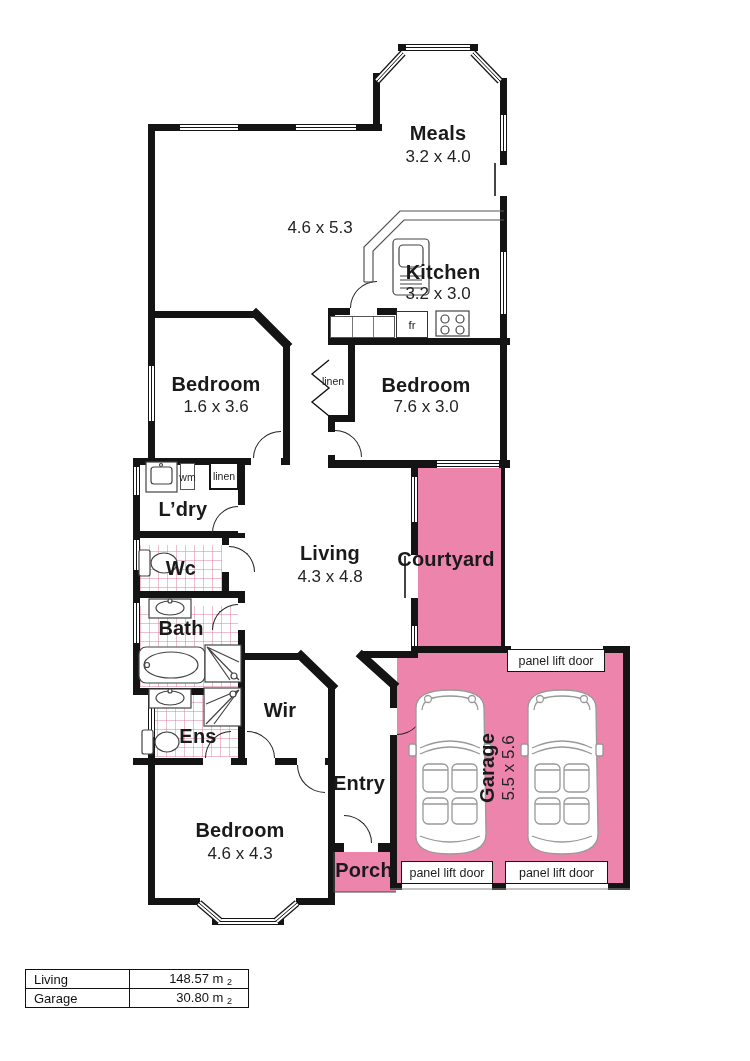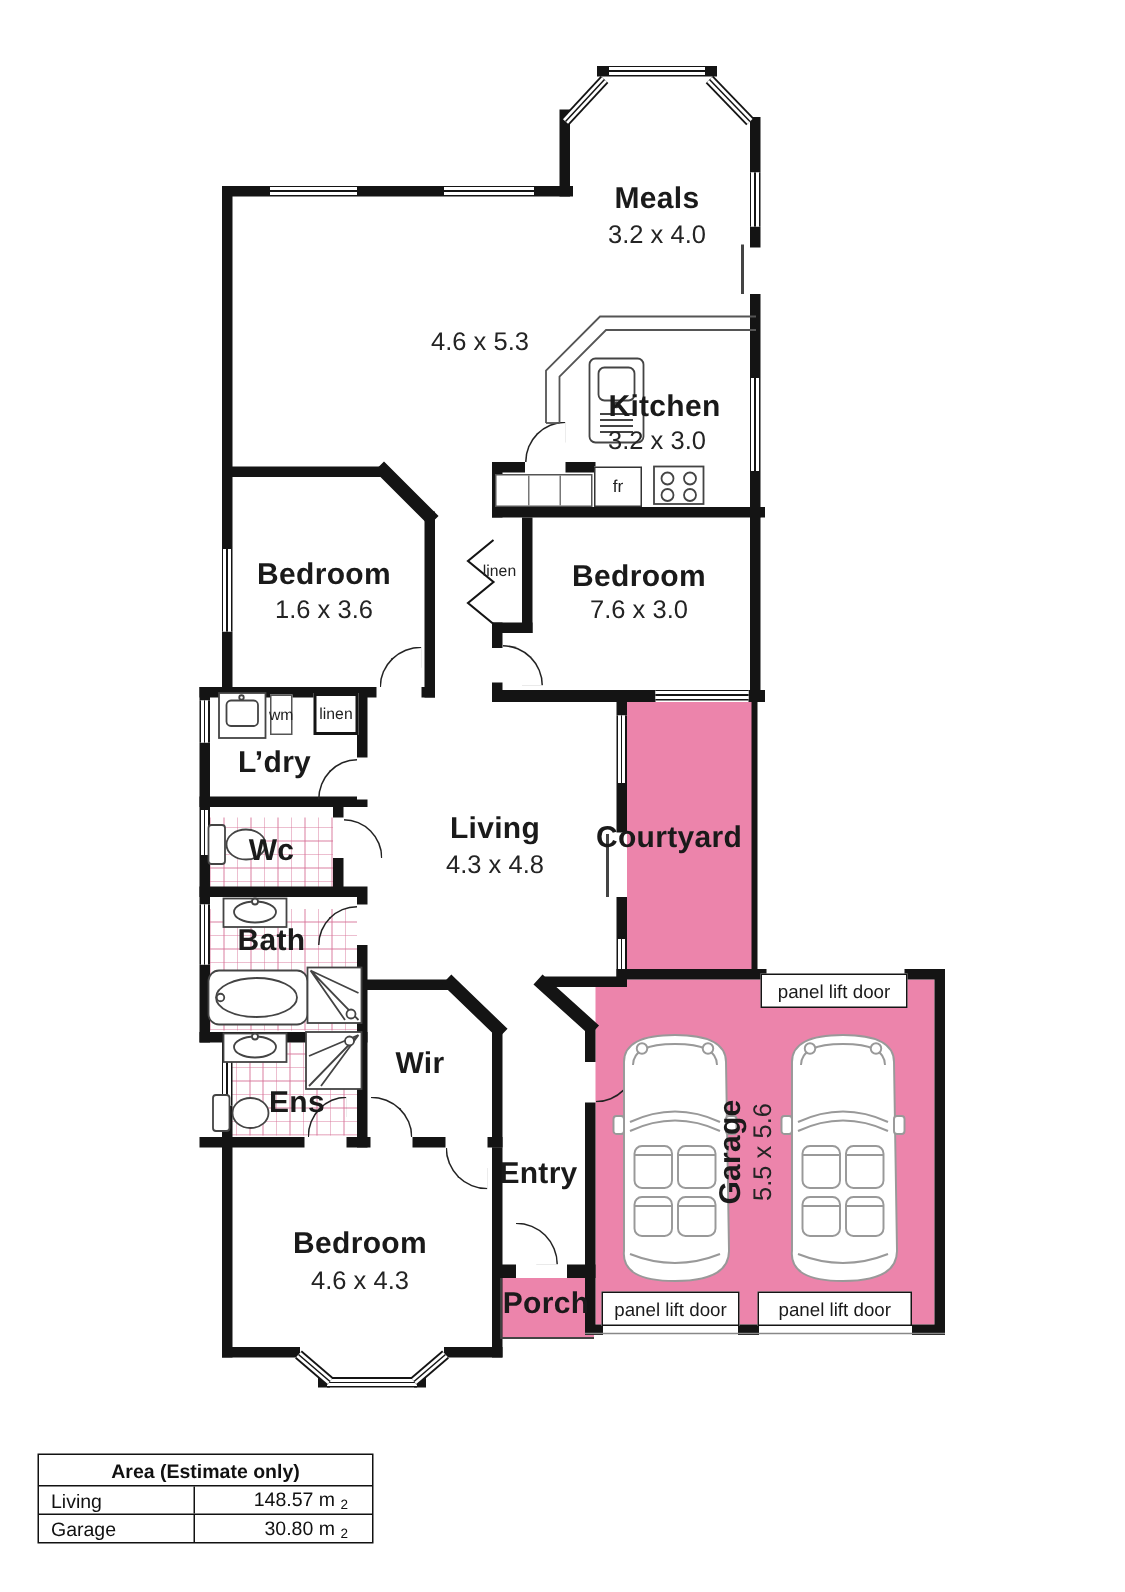--- a/index.html
+++ b/index.html
@@ -210,21 +210,20 @@
   <div class="box pantry" style="left:330px;top:316px;width:65px;height:22px">
       <i></i>
       <i></i>
     </div>
 
   <div class="pdoor" style="left:507px;top:649px;width:98px;height:23px">panel lift door</div>
   <div class="pdoor" style="left:401px;top:861px;width:92px;height:23px">panel lift door</div>
   <div class="pdoor" style="left:505px;top:861px;width:103px;height:23px">panel lift door</div>
 
   <div class="atable">
-    <div class="ahead">Area (Estimate only)</div>
     <div class="arow">
       <span class="alab">Living</span>
       <span class="aval"><span>148.57</span>&nbsp;<span>m</span>&nbsp;<span class="sub">2</span></span>
     </div>
     <div class="arow">
       <span class="alab">Garage</span>
       <span class="aval"><span>30.80</span>&nbsp;<span>m</span>&nbsp;<span class="sub">2</span></span>
     </div>
   </div>
 <div class="pink" style="left: 418px; top: 468px; width: 85px; height: 178px; background: rgb(236, 132, 171);"></div>

